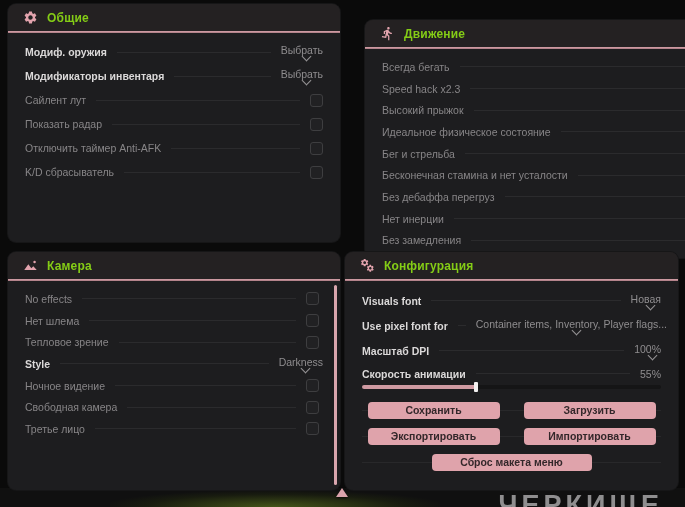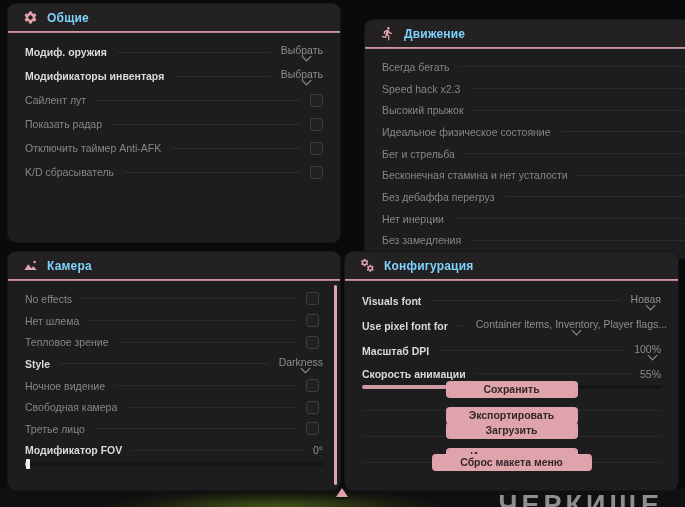--- a/index.html
+++ b/index.html
@@ -17,21 +17,21 @@
   
   .panel{position:absolute;background:#1d1d1f;border-radius:8px;overflow:hidden;
     box-shadow:0 0 0 1px #161617;}
   .panel-general {left:8px;  top:4px;  width:332px;height:238px;}
   .panel-movement{left:345px;top:20px;  width:364px;height:238px;margin-left:20px;}
   .panel-camera  {left:8px;  top:252px;width:332px;height:238px;}
   .panel-config  {left:345px;top:252px;width:333px;height:238px;}
   .panel-head{height:27px;display:flex;align-items:center;gap:9px;padding:0 15px;background:#242122;}
   .panel-head .ico{width:15px;height:15px;flex:0 0 auto;display:flex;align-items:center;}
   .panel-head .ico svg{width:15px;height:15px;fill:#e2a3ad;}
-  .panel-title{font-size:12px;font-weight:bold;color:#7dd3fc;letter-spacing:.2px;}
+  .panel-title{font-size:12px;font-weight:bold;color:#84cc16;letter-spacing:.2px;}
   .accentbar{height:2px;background:linear-gradient(#d8a4ac,#a87880);}
   .rows{padding:7px 0 0 0;position:relative;}
   
   .row{padding:0 17px;box-sizing:border-box;}
   .row-line{display:flex;align-items:center;gap:10px;height:100%;}
   .panel-general .row{height:24px;}
   .panel-movement .row,.panel-camera .row{height:21.7px;}
   .panel-config .row{height:25px;}
   .row-slider{height:34px !important;padding-top:2px;}
   .row-slider .row-line{height:17px;}
@@ -48,21 +48,21 @@
     background:rgba(255,255,255,.02);flex:0 0 auto;cursor:pointer;}
   .panel-movement .checkbox,.panel-camera .checkbox{margin-right:4px;}
   
   .track{position:relative;height:4px;margin-top:3px;background:#151516;border-radius:2px;}
   .fill{position:absolute;left:0;top:0;bottom:0;background:#cf9aa2;border-radius:2px;}
   .thumb{position:absolute;top:-3px;width:4px;height:10px;background:#f2f0f0;border-radius:1px;}
   
   .scrollbar{position:absolute;right:3px;top:33px;bottom:5px;width:3px;border-radius:2px;
     background:#d9a6ae;}
   
-  .btn-row{position:relative;height:26px;display:flex;align-items:center;justify-content:center;gap:24px;flex-direction:column;}
+  .btn-row{position:relative;height:26px;display:flex;align-items:center;justify-content:center;gap:24px;}
   .btn-row::before{content:"";position:absolute;left:17px;right:17px;top:50%;height:1px;background:#28282a;}
   .pill{position:relative;z-index:1;width:132px;height:17px;border:none;border-radius:4px;
     background:#dfa3ab;color:#33272a;font-family:"Liberation Sans",sans-serif;
     font-size:10.5px;font-weight:bold;cursor:pointer;line-height:17px;padding:0;}
   .pill.wide{width:160px;}
   
   .cursor{position:absolute;left:336px;top:488px;width:0;height:0;
     border-left:6px solid transparent;border-right:6px solid transparent;
     border-bottom:9px solid #dba3ac;filter:drop-shadow(0 1px 1px rgba(0,0,0,.6));}
 </style>
@@ -271,31 +271,20 @@
             <span class="lbl dim">Свободная камера</span>
             <span class="leader"></span>
             <span class="checkbox"></span>
           </div>
         </div>
         <div class="row">
           <div class="row-line">
             <span class="lbl dim">Третье лицо</span>
             <span class="leader"></span>
             <span class="checkbox"></span>
-          </div>
-        </div>
-        <div class="row row-slider">
-          <div class="row-line">
-            <span class="lbl strong">Модификатор FOV</span>
-            <span class="leader"></span>
-            <span class="value">0°</span>
-          </div>
-          <div class="track">
-            <div class="fill" style="width: 1%;"></div>
-            <div class="thumb" style="left: calc(1% - 2px);"></div>
           </div>
         </div>
       </div>
     <div class="scrollbar"></div>
   </section>
 
   <section class="panel panel-config">
     <header class="panel-head">
       <span class="ico">
         <svg viewBox="0 0 24 24">

